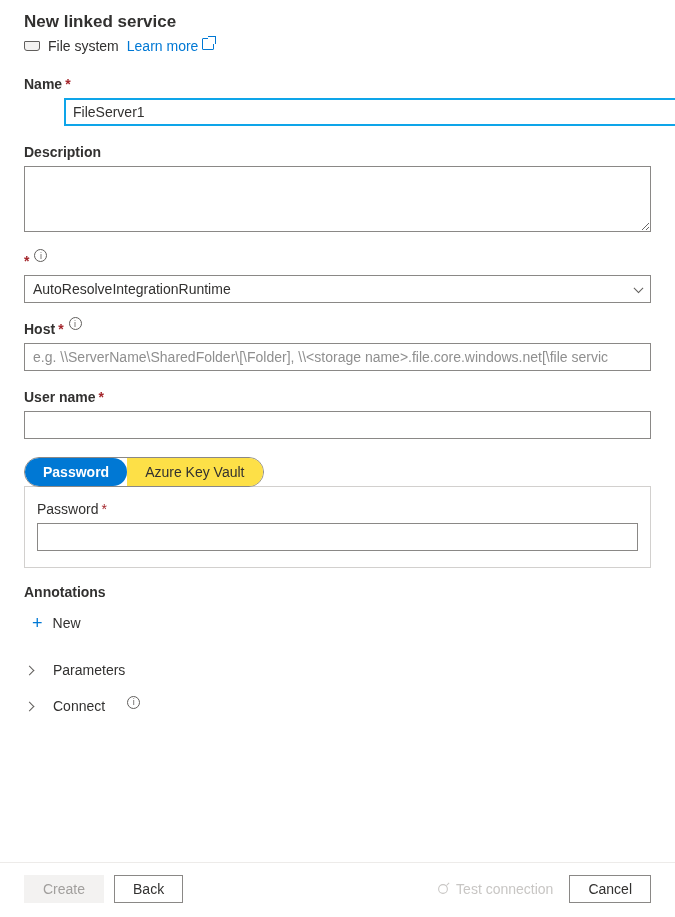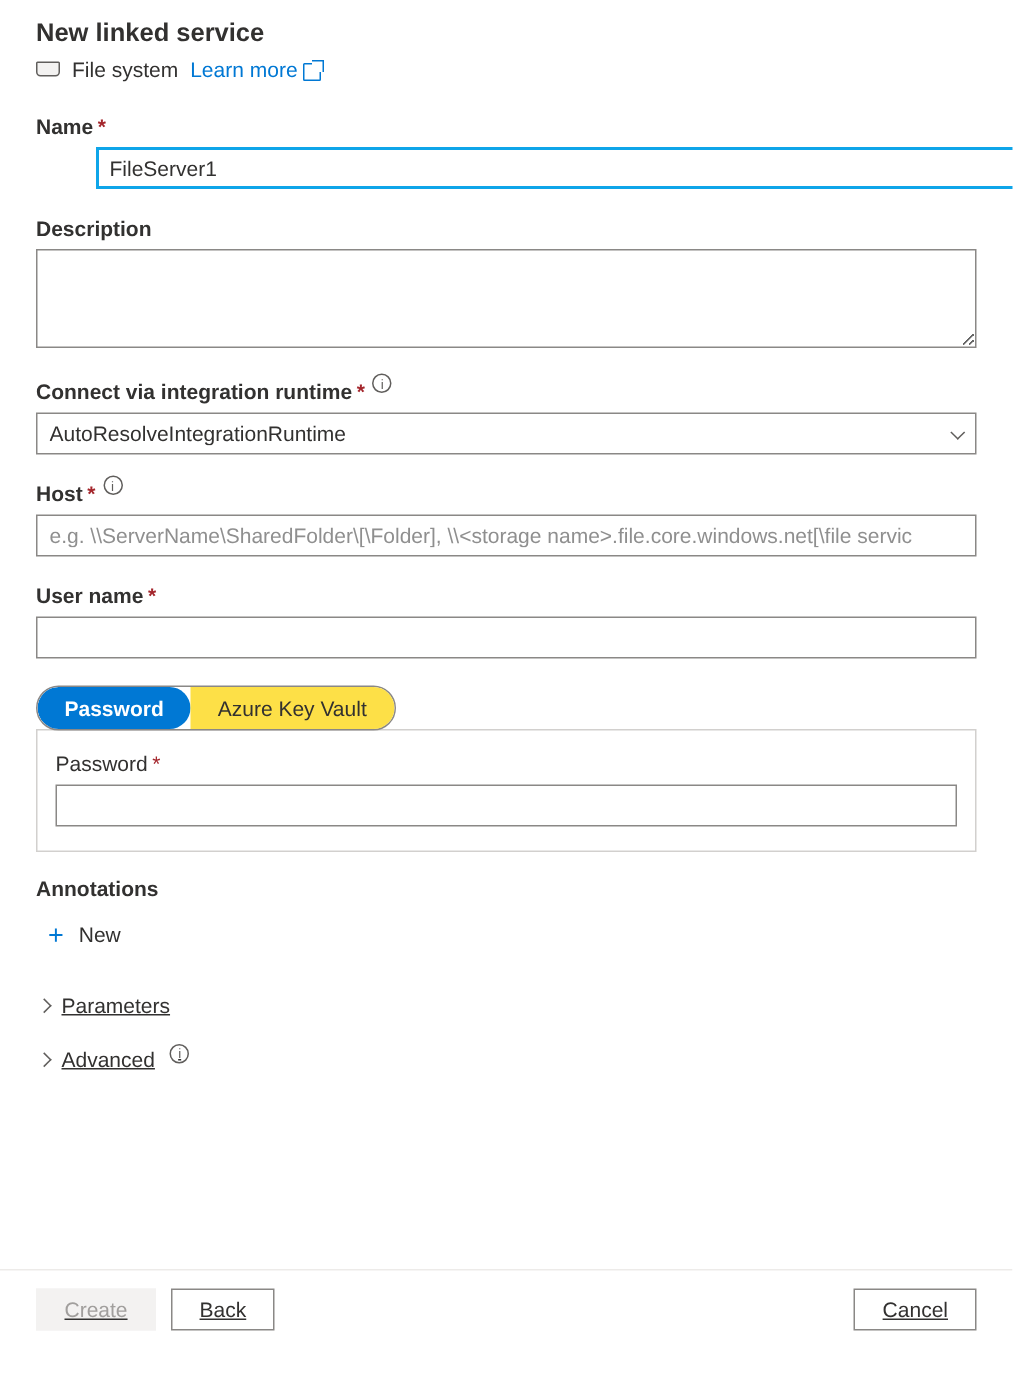--- a/index.html
+++ b/index.html
@@ -33,21 +33,21 @@
       background: #f3f2f1;
       position: relative;
     }
     .subtitle-text {
       color: #323130;
     }
     .learn-more {
       color: #0078d4;
       text-decoration: none;
       display: inline-flex;
-      align-items: flex-end;
+      align-items: flex-start;
       gap: 4px;
       cursor: pointer;
     }
     .ext-link-icon {
       display: inline-block;
       width: 12px; height: 12px;
       border: 1.2px solid #0078d4;
       border-radius: 1px;
       position: relative;
     }
@@ -157,42 +157,40 @@
     }
     .plus-icon {
       color: #0078d4;
       font-size: 18px;
       font-weight: 300;
       line-height: 1;
     }
     .collapsible {
       display: flex;
       align-items: center;
-      gap: 8px;
+      gap: 20px;
       padding: 10px 0;
       cursor: pointer;
       font-size: 14px;
-      text-decoration: underline;
     }
     .chev-r {
       width: 7px; height: 7px;
       border-right: 1.3px solid #605e5c;
       border-bottom: 1.3px solid #605e5c;
       transform: rotate(-45deg);
       margin-left: 2px;
     }
     .footer {
       position: absolute;
-      left: 0; right: 0; bottom: 16px;
+      left: 0; right: 0; bottom: 0;
       border-top: 1px solid #edebe9;
       padding: 12px 24px 14px 24px;
       display: flex;
       align-items: center;
       justify-content: space-between;
-      text-decoration: underline;
     }
     .footer-left, .footer-right { display: flex; gap: 10px; align-items: center; }
     .btn {
       padding: 5px 18px;
       font-size: 14px;
       border: 1px solid #8a8886;
       background: #fff;
       color: #323130;
       cursor: pointer;
       font-family: inherit;
@@ -242,21 +240,20 @@
 <div class="field-group">
   <div class="field-label">
     <span>Description</span>
   </div>
   <textarea class="textarea-input" style=""></textarea>
 </div>
 
 
 <div class="field-group">
   <div class="field-label">
-    <span>Connect via integration runtime</span>
     <span class="required-mark">*</span>
     <span class="info-icon">i</span>
   </div>
   <div class="select-wrap">
     <input type="text" class="select-input text-input" readonly="" value="AutoResolveIntegrationRuntime" style="">
     <span class="chev"></span>
   </div>
 </div>
 
 
@@ -304,29 +301,36 @@
 
 
 <div class="collapsible">
   <span class="chev-r"></span>
   <span>Parameters</span>
 </div>
 
 
 <div class="collapsible">
   <span class="chev-r"></span>
-  <span>Advanced</span>
+  <span>Connect</span>
   <span class="info-icon" style="margin-left:2px">i</span>
 </div>
 
 
 <div class="footer">
   <div class="footer-left">
     <button class="btn disabled">Create</button>
     <button class="btn">Back</button>
   </div>
   <div class="footer-right">
+    <span class="test-conn">
+      <svg class="plug-icon" viewBox="0 0 16 16" fill="none" stroke="#c8c6c4" stroke-width="1.2">
+        <circle cx="8" cy="8" r="5"></circle>
+        <line x1="12" y1="4" x2="15" y2="1"></line>
+      </svg>
+      <span>Test connection</span>
+    </span>
     <button class="btn">Cancel</button>
   </div>
 </div>
 
 
 
 
 </body></html>

